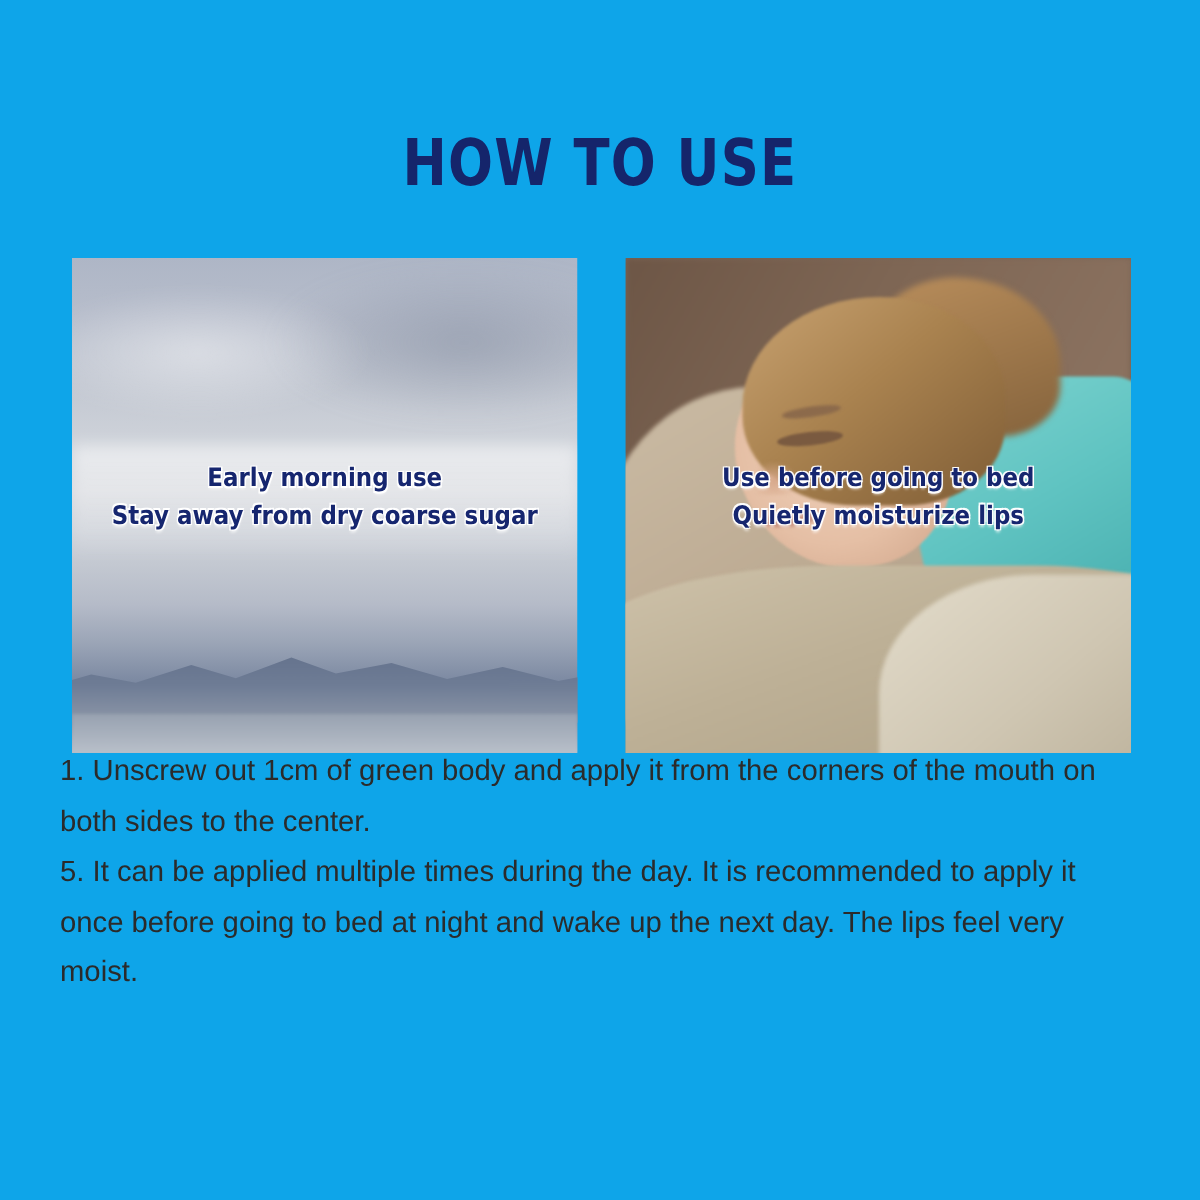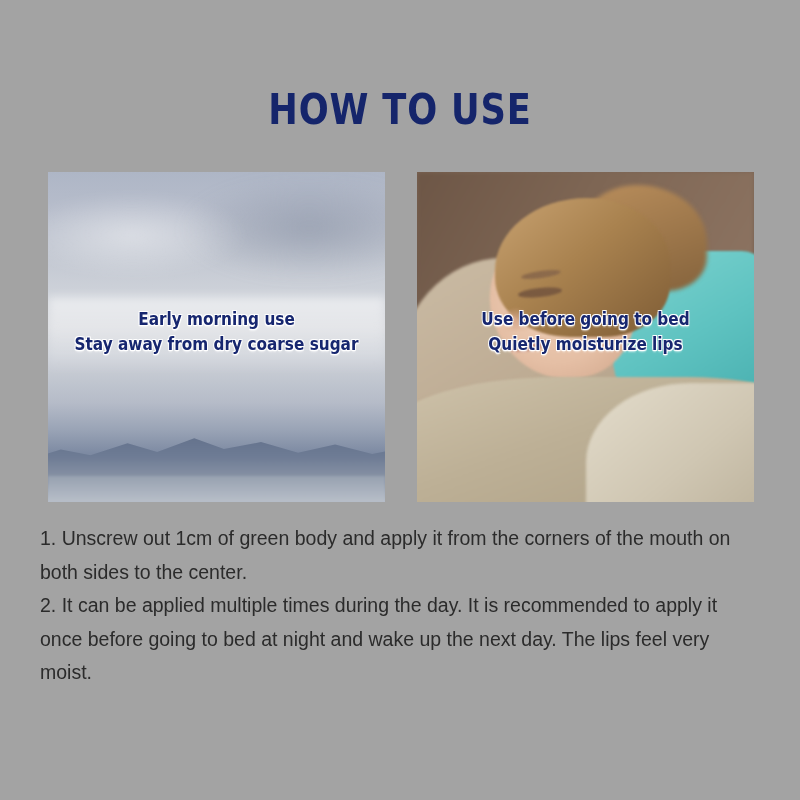--- a/index.html
+++ b/index.html
@@ -10,21 +10,21 @@
     width: 800px;
     height: 800px;
     background: #ffffff;
     font-family: "Liberation Sans", sans-serif;
     overflow: hidden;
   }
   .page {
     position: relative;
     width: 800px;
     height: 800px;
-    background: #a3a3a3;
+    background: #0ea5e9;
   }
   .title {
     position: absolute;
     top: 88px;
     left: 0;
     width: 800px;
     text-align: center;
     font-family: "DejaVu Sans", sans-serif;
     font-weight: 700;
     font-size: 43px;
@@ -275,21 +275,21 @@
       -1px  1px 0 rgba(255,255,255,0.95),
        1px  1px 0 rgba(255,255,255,0.95),
        0 2px 2px rgba(255,255,255,0.7);
   }
   .caption.left { top: 135px; }
   .caption.right { top: 135px; }
   .caption .line { display: block; white-space: nowrap; }
 
   .steps {
     position: absolute;
-    top: 522px;
+    top: 498px;
     left: 40px;
     width: 720px;
     font-family: "Liberation Sans", sans-serif;
     font-size: 19.5px;
     line-height: 1.72;
     color: #2b2b2b;
   }
   .steps p { margin: 0; }
 </style>
 </head>
@@ -334,16 +334,16 @@
       <div class="caption right">
         <span class="line">Use before going to bed</span>
         <span class="line">Quietly moisturize lips</span>
       </div>
     </div>
 
   </div>
 
   <div class="steps">
     <p>1. Unscrew out 1cm of green body and apply it from the corners of the mouth on both sides to the center.</p>
-    <p>2. It can be applied multiple times during the day. It is recommended to apply it once before going to bed at night and wake up the next day. The lips feel very moist.</p>
+    <p>5. It can be applied multiple times during the day. It is recommended to apply it once before going to bed at night and wake up the next day. The lips feel very moist.</p>
   </div>
 
 </div>
 
 </body></html>

